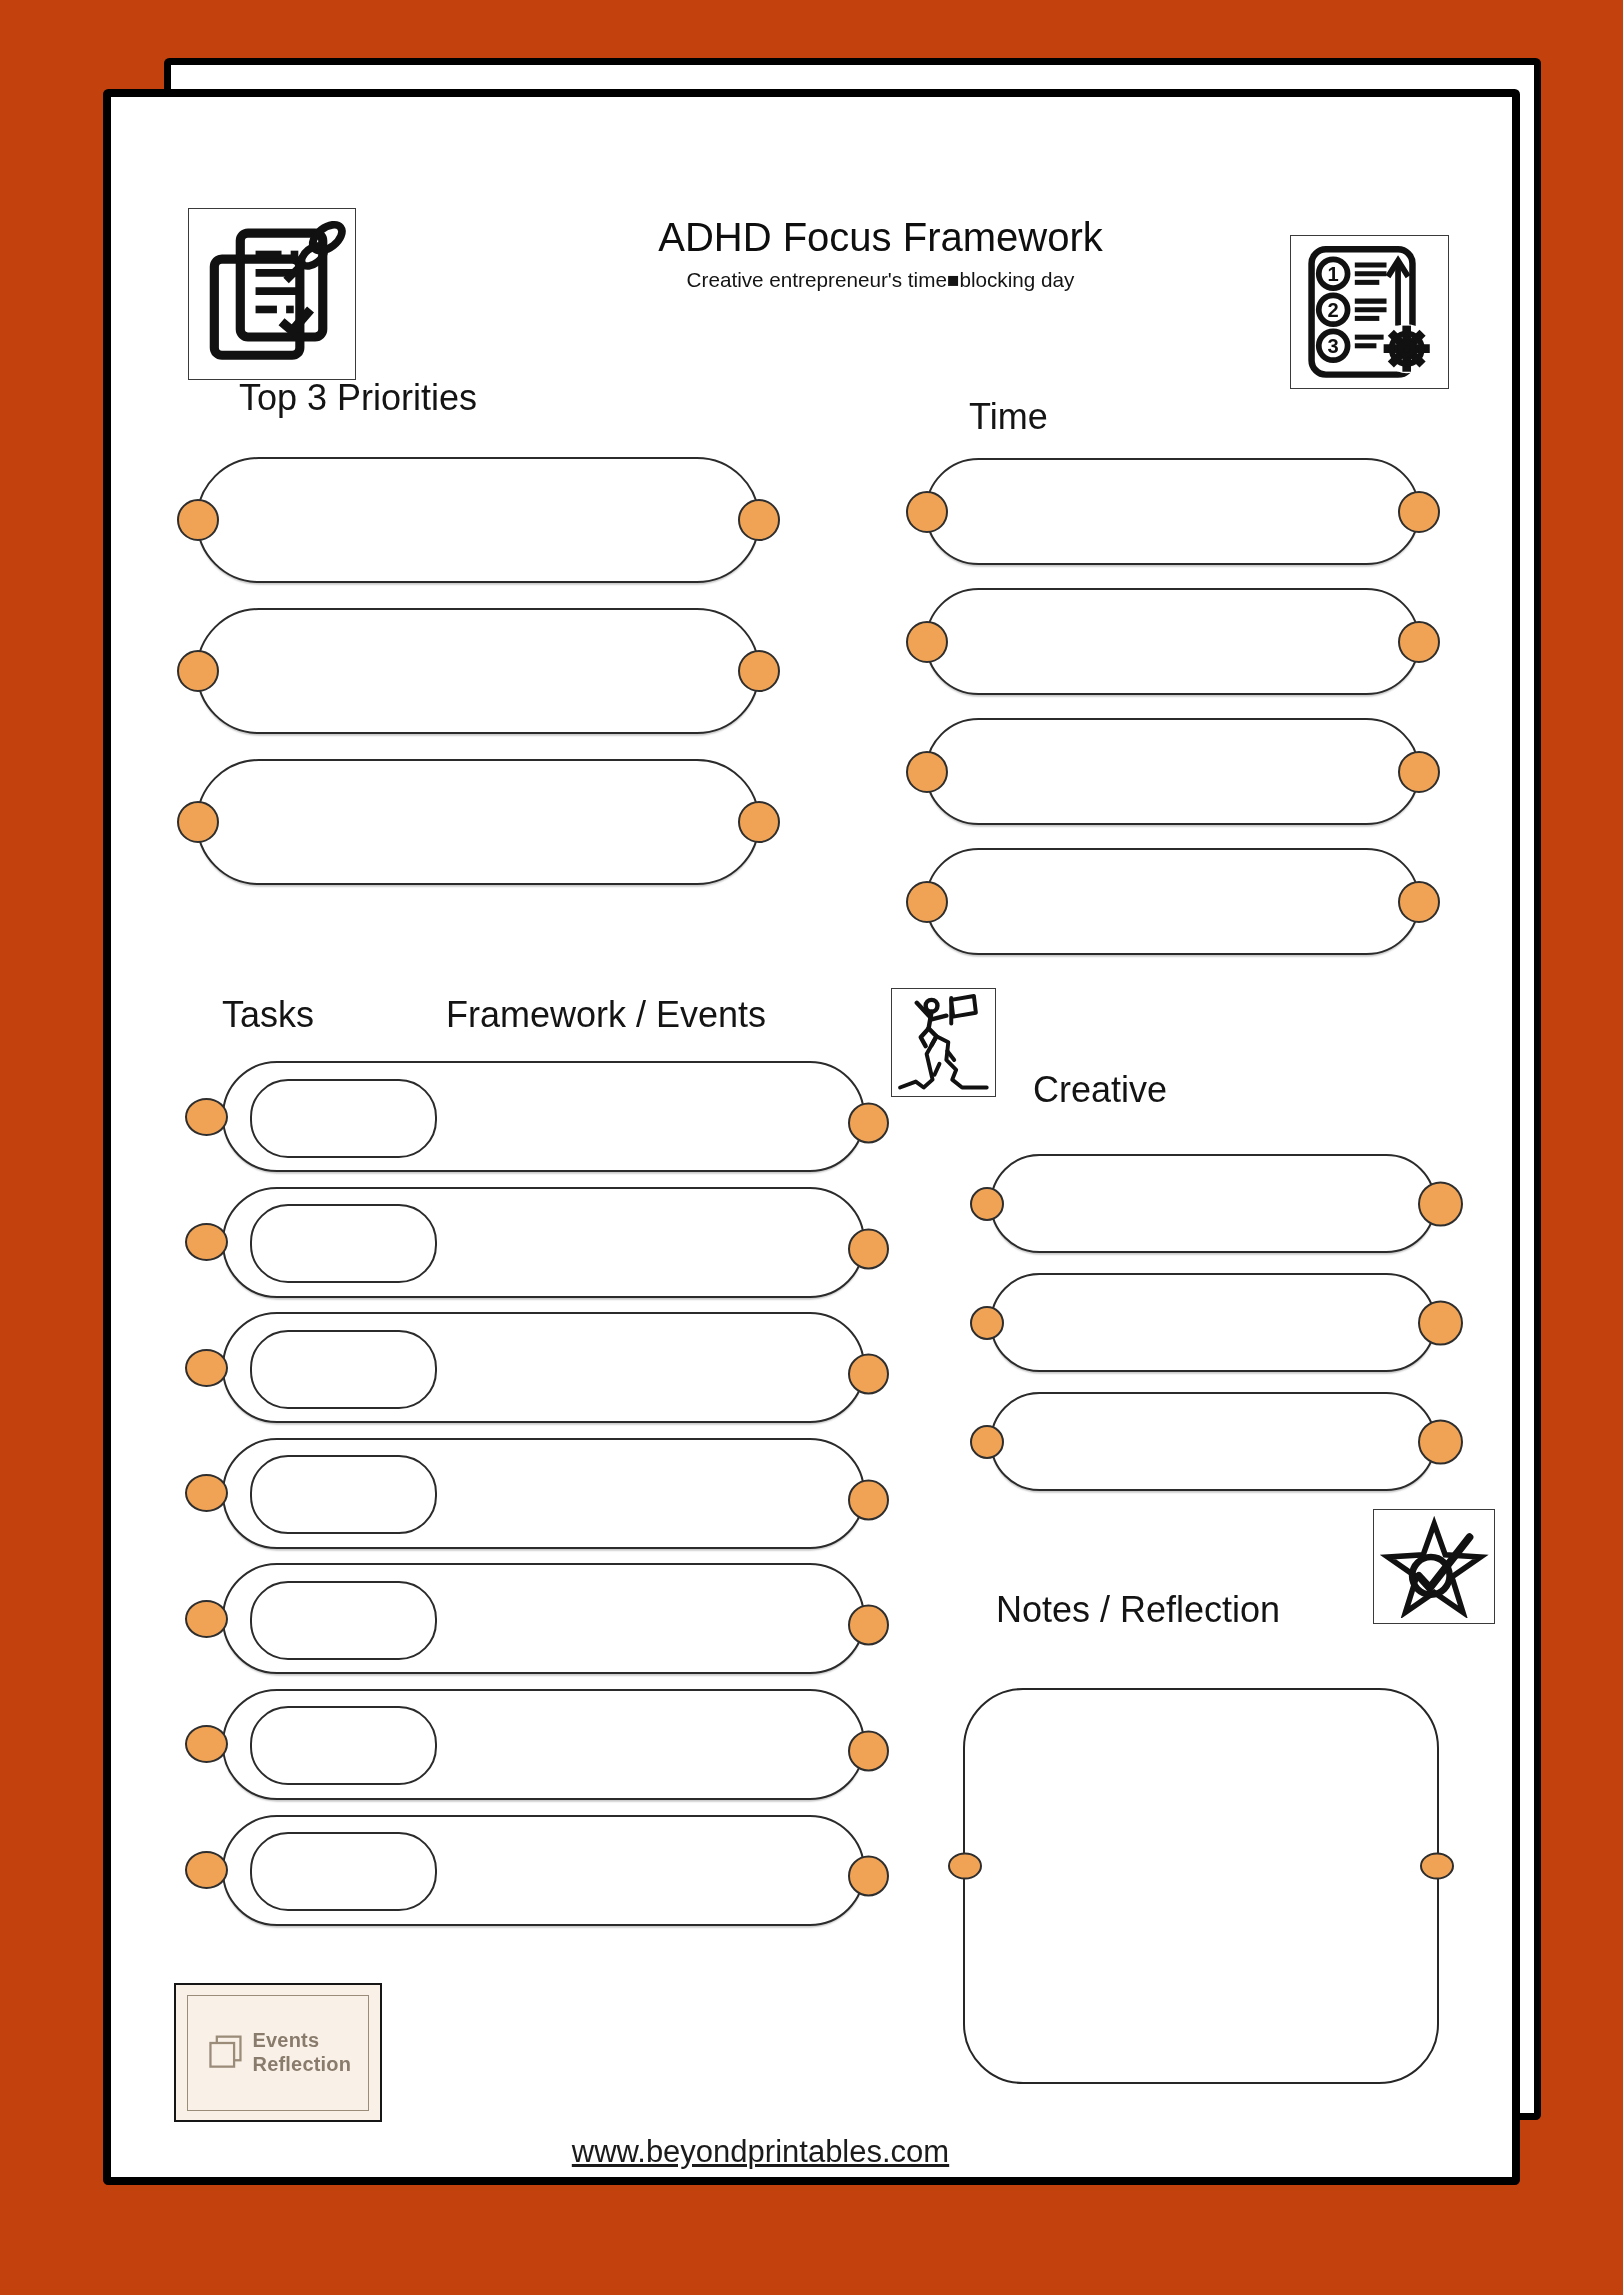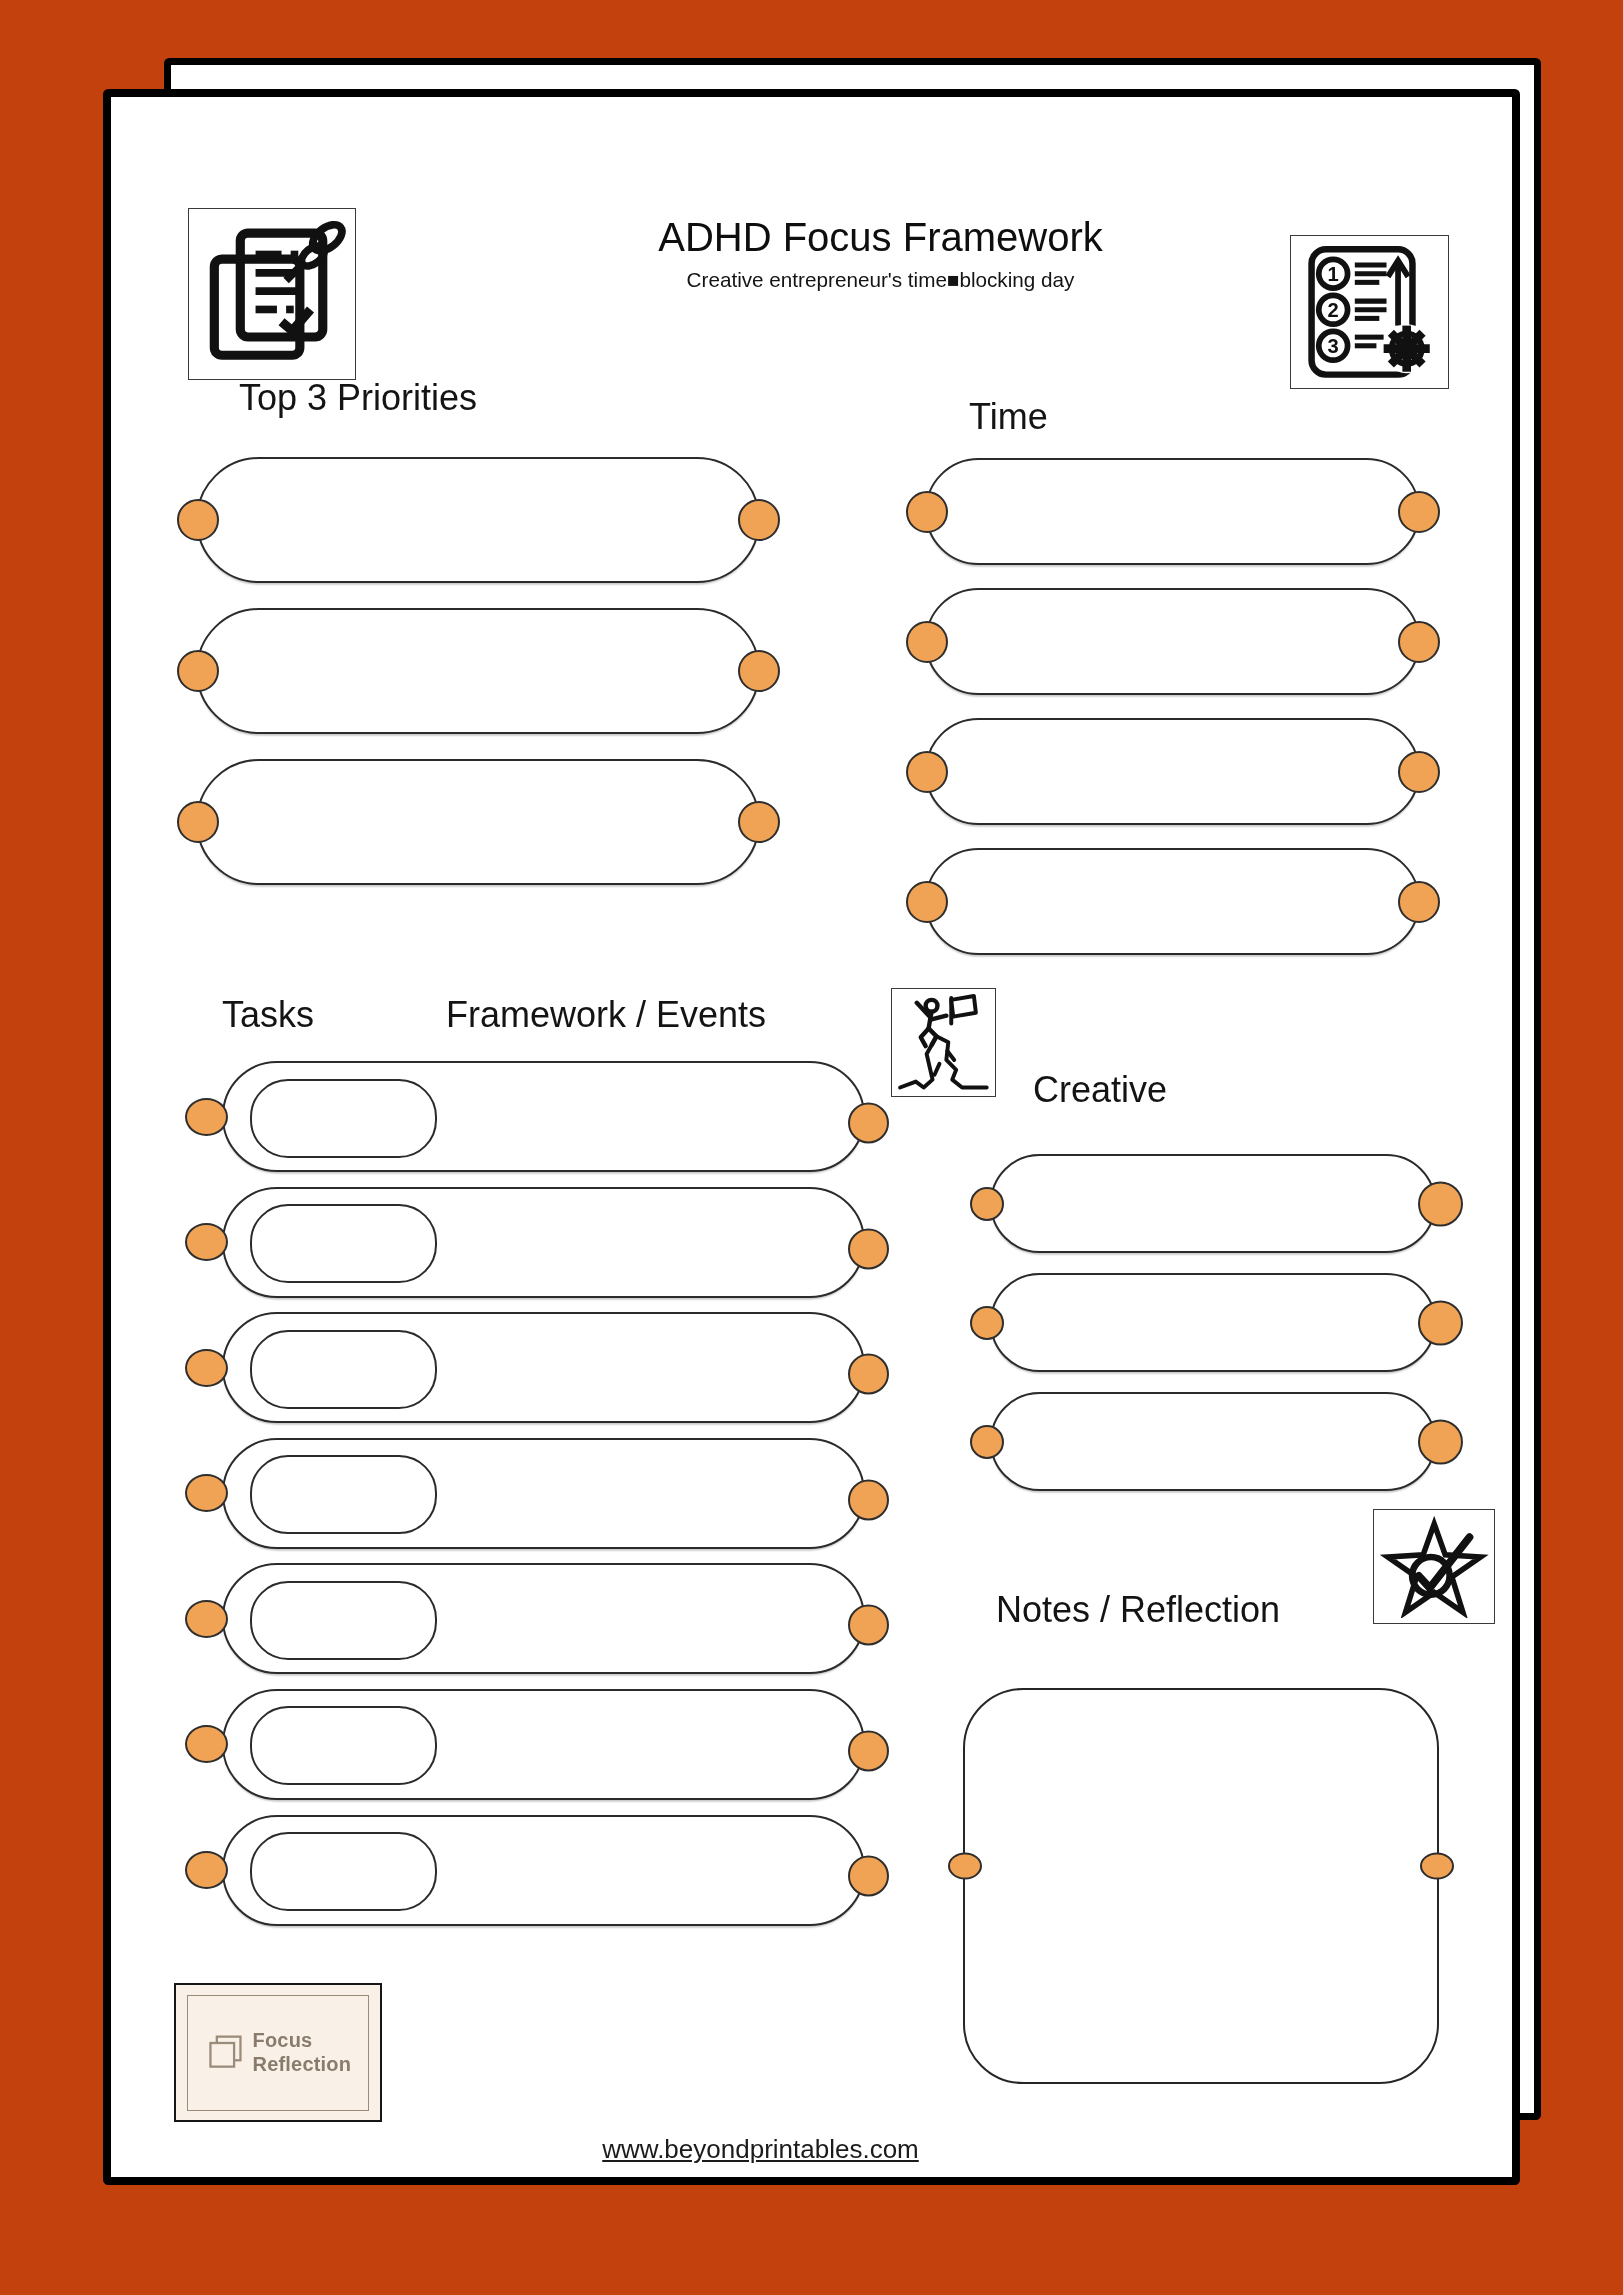--- a/index.html
+++ b/index.html
@@ -56,21 +56,21 @@
   .notes-box .dot-r { width:34px; height:27px; right:-17px; top:45%; }
 
   .logo-box { position:absolute; left:174px; top:1983px; width:208px; height:139px;
               background:var(--logo-bg,#F9F1E8); border:2.6px solid #161616; box-sizing:border-box; padding:9.5px 11.2px; }
   .logo-inner { width:100%; height:100%; border:1.7px solid var(--logo-border,#9B8B79); box-sizing:border-box;
                 display:flex; align-items:center; justify-content:center; gap:7.7px; }
   .logo-text { color:var(--logo-text,#8A7C6C); font-size:20px; font-weight:700; line-height:1.18; letter-spacing:0.2px; }
   .logo-mark { width:40px; height:40px; flex:0 0 auto; }
 
   .footer-link { position:absolute; left:502px; top:2134px; width:517px; text-align:center;
-                 font-size:26px; color:#1b1b1b; text-decoration:underline; cursor:pointer; }
+                 font-size:31px; color:#1b1b1b; text-decoration:underline; cursor:pointer; }
 
   svg { display:block; }
   .stroke { fill:none; stroke:#111; }
 </style>
 </head>
 <body>
 
 <div class="canvas">
 
   <div class="page back-page"></div>
@@ -285,21 +285,21 @@
     <span class="dot dot-r"></span>
   </div>
 
   <div class="logo-box">
     <div class="logo-inner">
       <svg class="logo-mark" viewBox="0 0 44 44">
         <rect x="13" y="4" width="26" height="26" fill="none" stroke="#9B8B79" stroke-width="2.5"></rect>
         <rect x="6" y="11" width="26" height="26" fill="#F9F1E8" stroke="#9B8B79" stroke-width="2.5"></rect>
       </svg>
       <div class="logo-text">
-        <div>Focus</div>
+        <div>Events</div>
         <div>Reflection</div>
       </div>
     </div>
   </div>
 
   <div class="footer-link">www.beyondprintables.com</div>
 
 </div>
 
 

